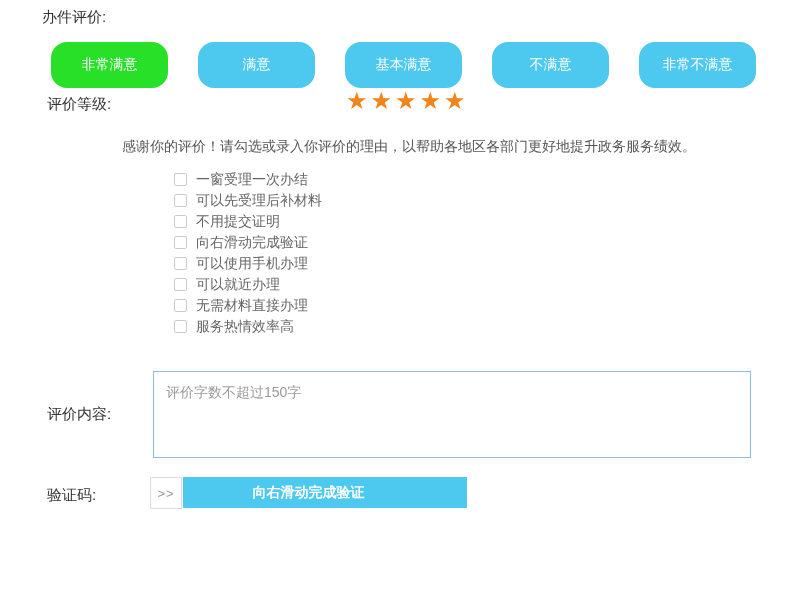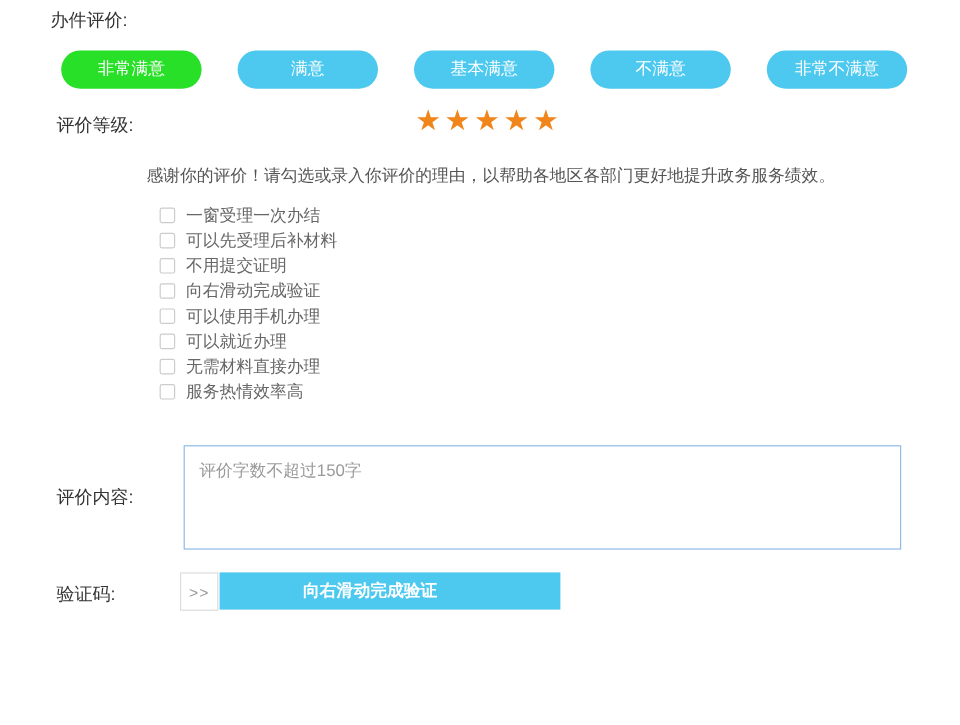--- a/index.html
+++ b/index.html
@@ -6,35 +6,35 @@
   html,body { background:#fff; }
   .page {
     position:relative; width:800px; height:604px; background:#ffffff;
     font-family:"Liberation Sans", sans-serif; overflow:hidden;
   }
   .lbl { position:absolute; font-size:15px; color:#333; }
 
   
   .options { position:absolute; left:51px; top:42px; display:flex; gap:30px; }
   .opt-btn {
-    width:117px; height:32px; border-radius:16px; background:#4DC9F0;
+    width:117px; height:46px; border-radius:16px; background:#4DC9F0;
     color:#fff; font-size:14px; display:flex; align-items:center; justify-content:center;
     cursor:pointer; user-select:none;
   }
   .opt-btn.selected { background:#28E028; }
 
   
   .stars { position:absolute; left:346px; top:88px; font-size:24px; color:#F0861B;
            letter-spacing:3px; line-height:26px; }
 
   .thanks { position:absolute; left:122px; top:138px; font-size:14px; color:#555; }
 
   
   .reasons { position:absolute; left:133px; top:169px; }
-  .reason-row { display:flex; align-items:center; height:21px; gap:9px; }
+  .reason-row { display:flex; align-items:center; height:21px; gap:9px;margin-left:41px; }
   .checkbox {
     width:13px; height:13px; border:1px solid #ccc; background:#fff;
     border-radius:2px; flex:0 0 auto; cursor:pointer;
   }
   .reason-label { font-size:14px; color:#666; }
 
   
   .content-box {
     position:absolute; left:153px; top:371px; width:598px; height:87px;
     border:1px solid #8FBBE8; background:#fff; resize:none;

